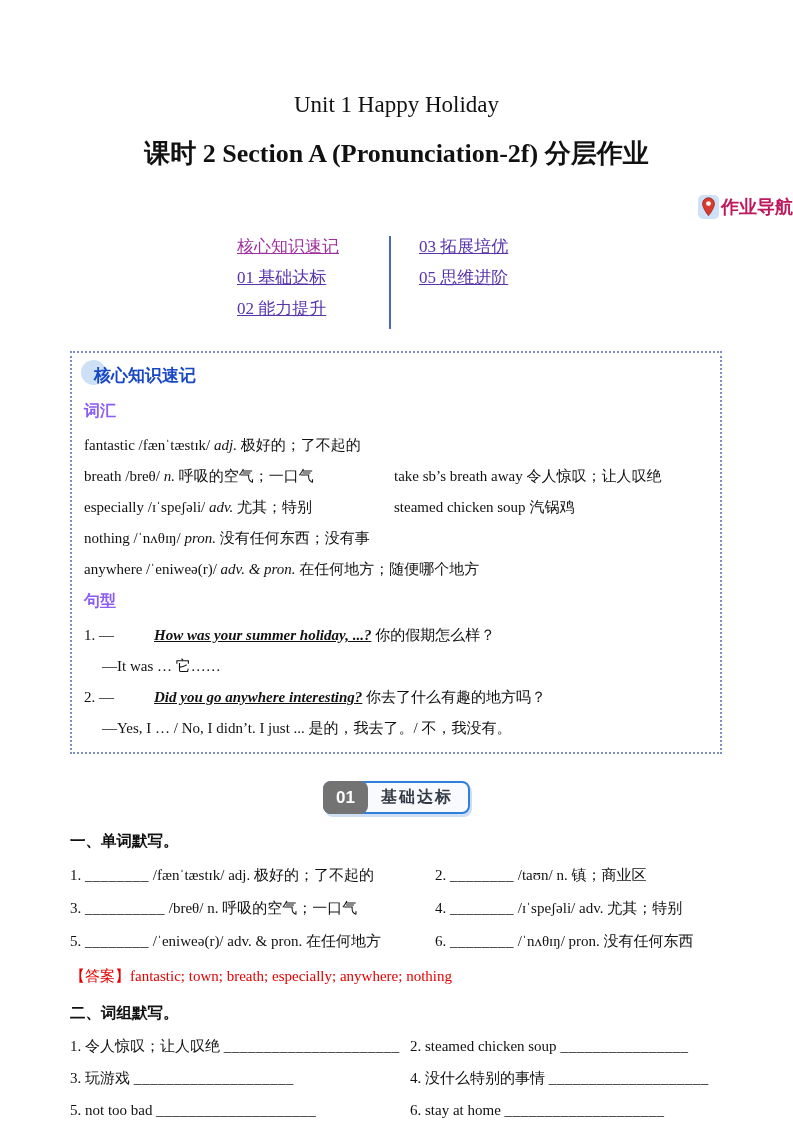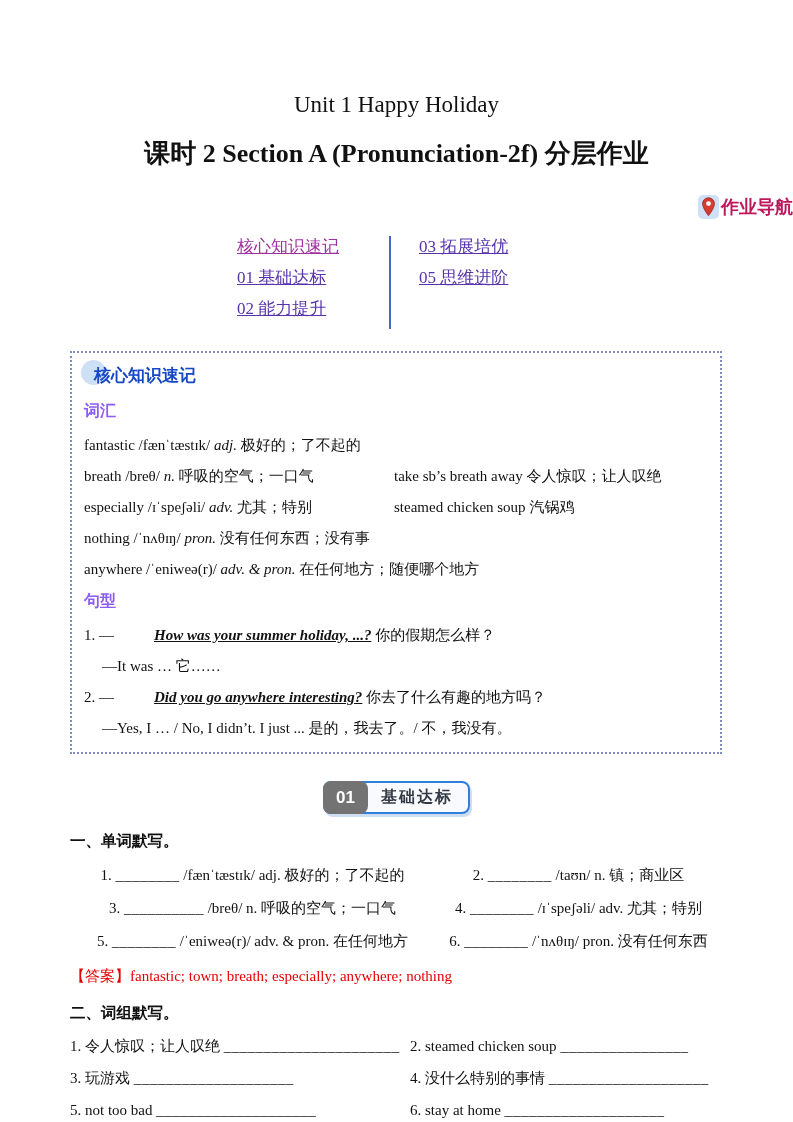--- a/index.html
+++ b/index.html
@@ -94,21 +94,21 @@
 
   
   .sec { margin: 0 71px 0 70px; }
   .part-title {
     margin-top: 17px;
     font-family: "Liberation Sans", "DejaVu Sans", sans-serif;
     font-size: 15.5px; font-weight: bold; color: #111;
   }
   .word-grid {
     margin-top: 13px; display: grid; grid-template-columns: 365px auto;
-    row-gap: 13px; font-size: 15px; line-height: 20px; text-align: center;
+    row-gap: 13px; font-size: 15px; line-height: 20px;
   }
   .phrase-grid {
     margin-top: 12px; display: grid; grid-template-columns: 340px auto;
     row-gap: 12px; font-size: 15px; line-height: 20px;
   }
   .blank { letter-spacing: 0.5px; }
   .answer { margin-top: 15px; font-size: 15px; color: #e60000; line-height: 20px; }
   .answer .ans-label { color: #e60000; }
 </style>
 </head>

